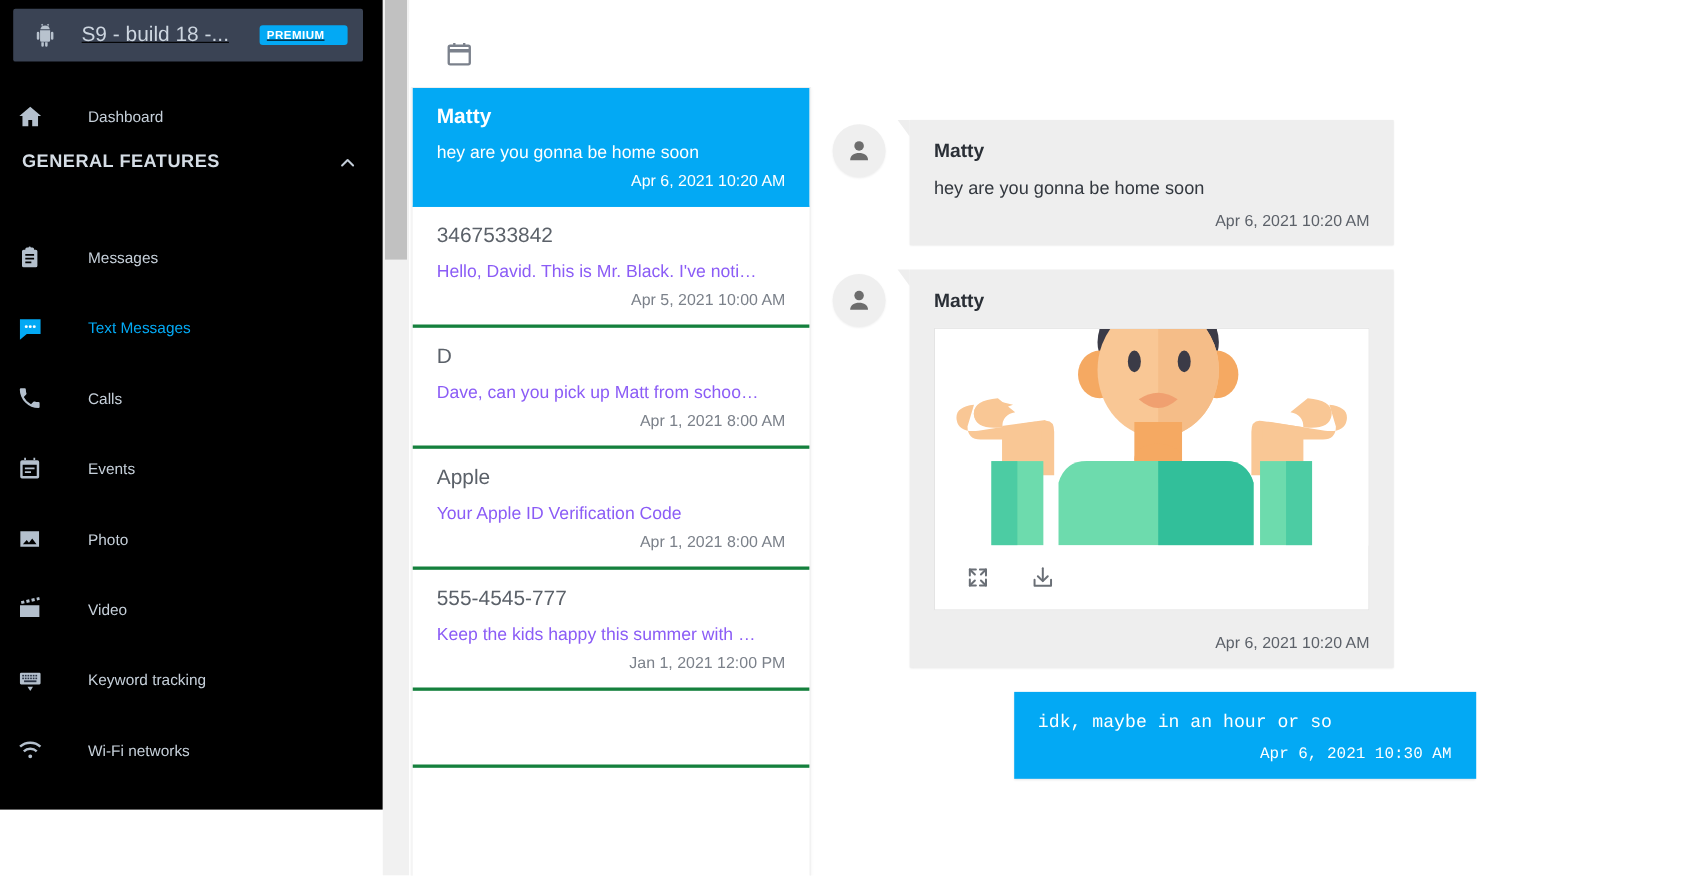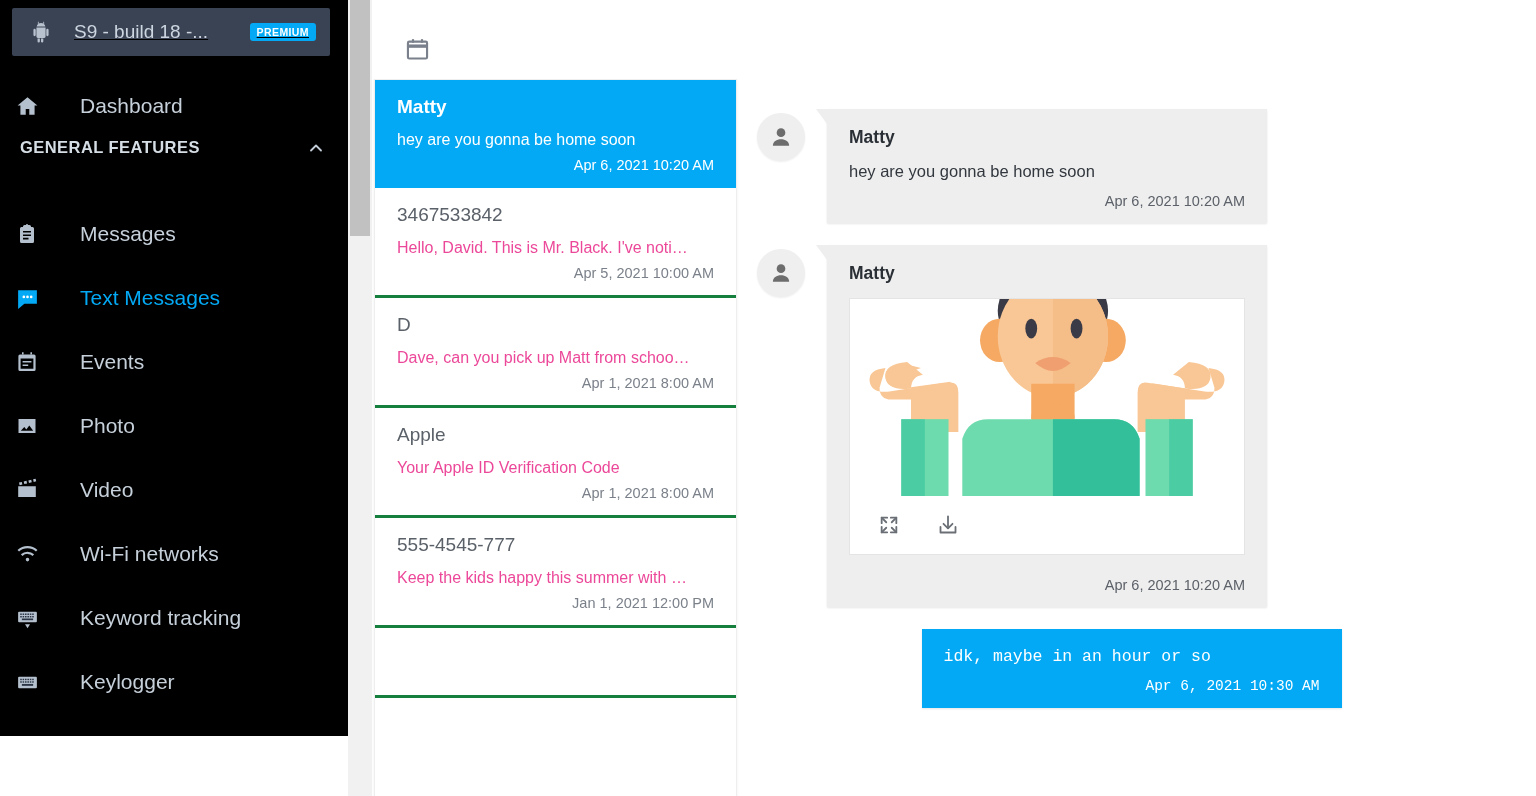--- a/index.html
+++ b/index.html
@@ -37,21 +37,21 @@
     margin-left: 18px;
     white-space: nowrap;
     overflow: hidden;
   }
   .premium-badge {
     background: #03a9f4;
     color: #ffffff;
     font-size: 10.5px;
     font-weight: bold;
     letter-spacing: 0.4px;
-    padding: 3px 7px 3px 7px;
+    padding: 3px 21px 3px 7px;
     border-radius: 3px;
     margin-left: 6px;
     flex: 0 0 auto;
   }
 
   .nav-item {
     display: flex;
     align-items: center;
     height: 64px;
     padding-left: 12px;
@@ -59,21 +59,21 @@
   }
   .nav-icon {
     width: 30px; height: 30px;
     display: flex; align-items: center; justify-content: center;
     color: #b4c0cd;
     flex: 0 0 30px;
   }
   .nav-label {
     margin-left: 38px;
     color: #c6d0da;
-    font-size: 21px;
+    font-size: 14px;
     white-space: nowrap;
   }
   .nav-item.active .nav-label { color: #03a9f4; }
   .nav-item.active .nav-icon { color: #03a9f4; }
 
   .section-header {
     display: flex;
     align-items: flex-start;
     height: 64px;
     padding: 0 22px 0 20px;
@@ -153,21 +153,21 @@
   }
   .conv-item.selected { background: #03a9f4; border-bottom: 1px solid #03a9f4; }
   .conv-name {
     font-size: 19px;
     color: #5b6169;
     margin-bottom: 13px;
   }
   .conv-item.selected .conv-name { color: #ffffff; font-weight: bold; }
   .conv-snippet {
     font-size: 16px;
-    color: #ec4899;
+    color: #8b5cf6;
     white-space: nowrap;
     overflow: hidden;
     text-overflow: ellipsis;
     margin-bottom: 8px;
   }
   .conv-item.selected .conv-snippet { color: #ffffff; }
   .conv-date {
     font-size: 14.5px;
     color: #7b818a;
     text-align: right;
@@ -327,20 +327,28 @@
         <svg width="25" height="25" viewBox="0 0 24 24" fill="currentColor">
             <path d="M3 4h18v13H9l-6 5V4z"></path>
             <circle cx="8.5" cy="10.5" r="1.3" fill="#ffffff"></circle>
             <circle cx="12" cy="10.5" r="1.3" fill="#ffffff"></circle>
             <circle cx="15.5" cy="10.5" r="1.3" fill="#ffffff"></circle>
           </svg>
       </span>
       <span class="nav-label">Text Messages</span>
     </div>
 
+    <div class="nav-item">
+      <span class="nav-icon">
+        <svg width="24" height="24" viewBox="0 0 24 24" fill="currentColor">
+            <path d="M6.6 10.8a15.5 15.5 0 0 0 6.6 6.6l2.2-2.2a1 1 0 0 1 1-.25 11.5 11.5 0 0 0 3.6.58 1 1 0 0 1 1 1V20a1 1 0 0 1-1 1A17 17 0 0 1 3 4a1 1 0 0 1 1-1h3.5a1 1 0 0 1 1 1 11.5 11.5 0 0 0 .57 3.6 1 1 0 0 1-.25 1l-2.22 2.2z"></path>
+          </svg>
+      </span>
+      <span class="nav-label">Calls</span>
+    </div>
 
     <div class="nav-item">
       <span class="nav-icon">
         <svg width="24" height="24" viewBox="0 0 24 24" fill="currentColor">
             <path d="M7 2.2h1.6v2H7zM15.4 2.2H17v2h-1.6zM5 4.4h14A1.6 1.6 0 0 1 20.6 6v13.4A1.6 1.6 0 0 1 19 21H5a1.6 1.6 0 0 1-1.6-1.6V6A1.6 1.6 0 0 1 5 4.4zm.6 4.2v10.2h12.8V8.6H5.6z"></path>
             <path d="M7.6 11h8.8v1.5H7.6zM7.6 14.4h5.6v1.5H7.6z"></path>
           </svg>
       </span>
       <span class="nav-label">Events</span>
     </div>
@@ -354,29 +362,20 @@
       <span class="nav-label">Photo</span>
     </div>
 
     <div class="nav-item">
       <span class="nav-icon">
         <svg width="24" height="24" viewBox="0 0 24 24" fill="currentColor">
             <path d="M3.2 8.2h17.6V19H3.2V8.2zM4 4.6l2.8-.7.6 2.6-2.8.7L4 4.6zm4.7-1.1 2.8-.7.6 2.6-2.8.7-.6-2.6zm4.7-1.1 2.8-.7.6 2.6-2.8.7-.6-2.6zm4.7-1.1 2.5-.6.6 2.6-2.5.6-.6-2.6z"></path>
           </svg>
       </span>
       <span class="nav-label">Video</span>
-    </div>
-
-    <div class="nav-item">
-      <span class="nav-icon">
-        <svg width="25" height="25" viewBox="0 0 24 24" fill="currentColor">
-            <path d="M12 18.6a1.7 1.7 0 1 0 0-3.4 1.7 1.7 0 0 0 0 3.4zM12 11.4c1.9 0 3.6.75 4.85 1.95l1.5-1.5A9.4 9.4 0 0 0 12 9.25a9.4 9.4 0 0 0-6.35 2.6l1.5 1.5A6.9 6.9 0 0 1 12 11.4zM12 6.1a12.2 12.2 0 0 1 8.1 3.05l1.5-1.5A14.3 14.3 0 0 0 12 3.9 14.3 14.3 0 0 0 2.4 7.65l1.5 1.5A12.2 12.2 0 0 1 12 6.1z"></path>
-          </svg>
-      </span>
-      <span class="nav-label">Wi-Fi networks</span>
     </div>
 
     <div class="nav-item">
       <span class="nav-icon">
         <svg width="25" height="25" viewBox="0 0 24 24" fill="currentColor">
             <rect x="3" y="5.4" width="18" height="10.2" rx="1"></rect>
             <rect x="5" y="7.2" width="1.5" height="1.4" fill="#2b3445"></rect>
             <rect x="7.3" y="7.2" width="1.5" height="1.4" fill="#2b3445"></rect>
             <rect x="9.6" y="7.2" width="1.5" height="1.4" fill="#2b3445"></rect>
             <rect x="11.9" y="7.2" width="1.5" height="1.4" fill="#2b3445"></rect>
@@ -386,20 +385,29 @@
             <rect x="7.3" y="9.6" width="1.5" height="1.4" fill="#2b3445"></rect>
             <rect x="9.6" y="9.6" width="1.5" height="1.4" fill="#2b3445"></rect>
             <rect x="11.9" y="9.6" width="1.5" height="1.4" fill="#2b3445"></rect>
             <rect x="14.2" y="9.6" width="1.5" height="1.4" fill="#2b3445"></rect>
             <rect x="16.5" y="9.6" width="1.5" height="1.4" fill="#2b3445"></rect>
             <rect x="6.6" y="12" width="10.8" height="1.6" fill="#2b3445"></rect>
             <path d="M9.6 17.6h4.8L12 21.4z"></path>
           </svg>
       </span>
       <span class="nav-label">Keyword tracking</span>
+    </div>
+
+    <div class="nav-item">
+      <span class="nav-icon">
+        <svg width="25" height="25" viewBox="0 0 24 24" fill="currentColor">
+            <path d="M12 18.6a1.7 1.7 0 1 0 0-3.4 1.7 1.7 0 0 0 0 3.4zM12 11.4c1.9 0 3.6.75 4.85 1.95l1.5-1.5A9.4 9.4 0 0 0 12 9.25a9.4 9.4 0 0 0-6.35 2.6l1.5 1.5A6.9 6.9 0 0 1 12 11.4zM12 6.1a12.2 12.2 0 0 1 8.1 3.05l1.5-1.5A14.3 14.3 0 0 0 12 3.9 14.3 14.3 0 0 0 2.4 7.65l1.5 1.5A12.2 12.2 0 0 1 12 6.1z"></path>
+          </svg>
+      </span>
+      <span class="nav-label">Wi-Fi networks</span>
     </div>
 
     <div class="nav-item">
       <span class="nav-icon">
         <svg width="25" height="25" viewBox="0 0 24 24" fill="currentColor">
             <rect x="3" y="6.4" width="18" height="11.2" rx="1"></rect>
             <rect x="5" y="8.4" width="1.5" height="1.4" fill="#2b3445"></rect>
             <rect x="7.3" y="8.4" width="1.5" height="1.4" fill="#2b3445"></rect>
             <rect x="9.6" y="8.4" width="1.5" height="1.4" fill="#2b3445"></rect>
             <rect x="11.9" y="8.4" width="1.5" height="1.4" fill="#2b3445"></rect>

